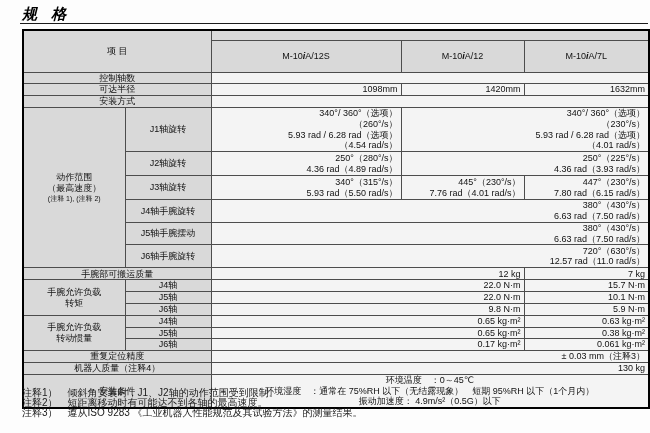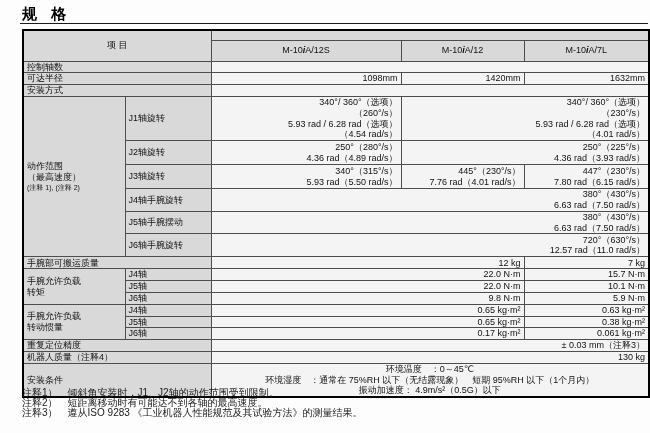--- a/index.html
+++ b/index.html
@@ -8,41 +8,42 @@
     width: 650px; height: 433px;
     background: #fdfdfd;
     font-family: "Liberation Sans", "DejaVu Sans", sans-serif;
     color: #111;
     overflow: hidden;
   }
   .doc-title {
     position: absolute; left: 22px; top: 5px;
     font-size: 15px; font-weight: bold; letter-spacing: 5px;
     color: #000;
+    font-style: italic;
   }
   .title-rule {
     position: absolute; left: 20px; top: 23px;
     width: 628px; height: 0;
     border-top: 1.5px solid #1a1a1a;
   }
   table.spec {
     position: absolute; left: 22px; top: 29px;
     width: 626px;
     border-collapse: collapse; table-layout: fixed;
     border: 2px solid #000;
     font-size: 9px;
   }
   table.spec td {
     border: 1px solid #4d4d4d;
     padding: 0 3px;
     line-height: 1.2;
     overflow: hidden;
     vertical-align: middle;
   }
-  td.lbl  { background: #d9d9d9; text-align: left; }
+  td.lbl  { background: #d9d9d9; text-align: center; }
   td.hdrc { background: #d9d9d9; text-align: center; }
   td.val  { background: #f4f4f4; text-align: right; white-space: pre-line; }
   td.val.left { text-align: center; }
   .ml { white-space: pre-line; }
   .model-i { font-style: italic; font-weight: bold; }
   .note-small { font-size: 7px; margin-top: 1px; }
   .notes {
     position: absolute; left: 22px; top: 388px;
     font-size: 10px; line-height: 10px; color: #1a1a1a;
   }
@@ -63,21 +64,21 @@
       <col style="width:190px">
         <col style="width:123px">
         <col style="width:125px">
     </colgroup>
 
     <tbody>
         <tr style="height:10px">
       <td class="hdrc" colspan="2" rowspan="2">项 目</td>
       <td class="hdrc" colspan="3"></td>
     </tr>
-    <tr style="height:21px">
+    <tr style="height:32px">
       <td class="hdrc"><span>M-10</span><span class="model-i">i</span><span>A/12S</span></td>
       <td class="hdrc"><span>M-10</span><span class="model-i">i</span><span>A/12</span></td>
       <td class="hdrc"><span>M-10</span><span class="model-i">i</span><span>A/7L</span></td>
     </tr>
 
     <tr style="height:11px">
       <td class="lbl" colspan="2">控制轴数</td>
       <td class="val" colspan="3"></td>
     </tr>
 

